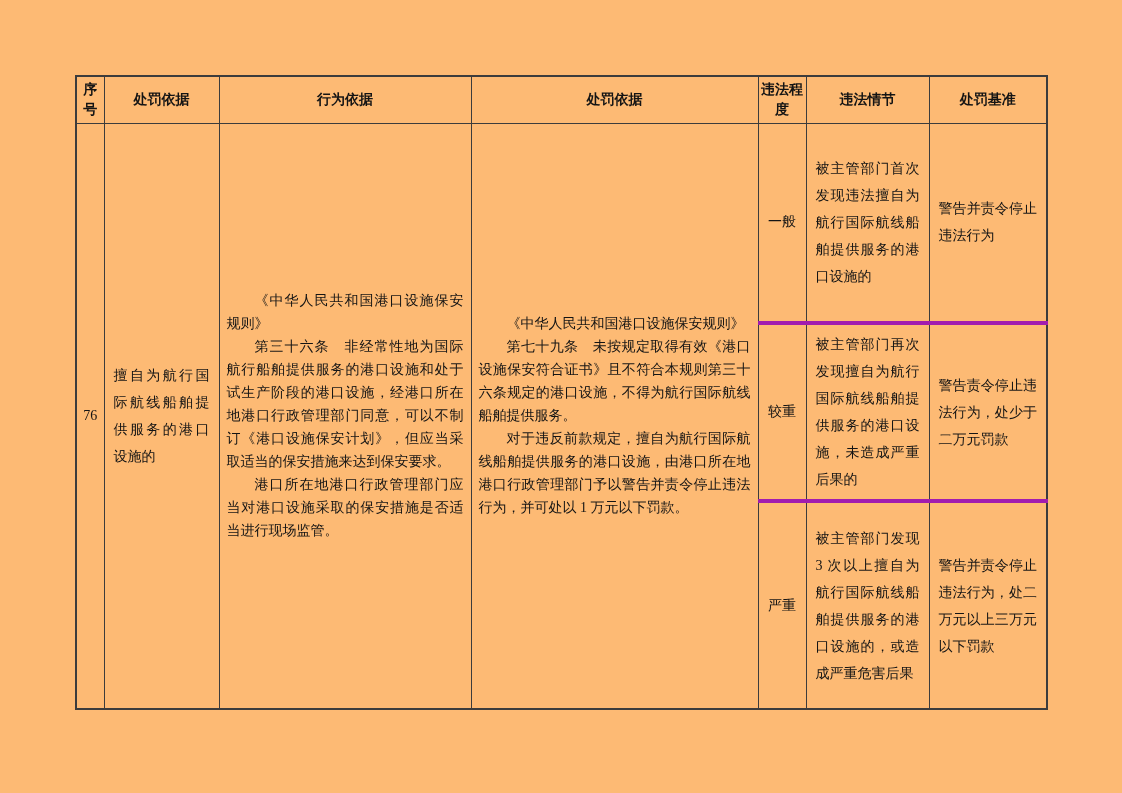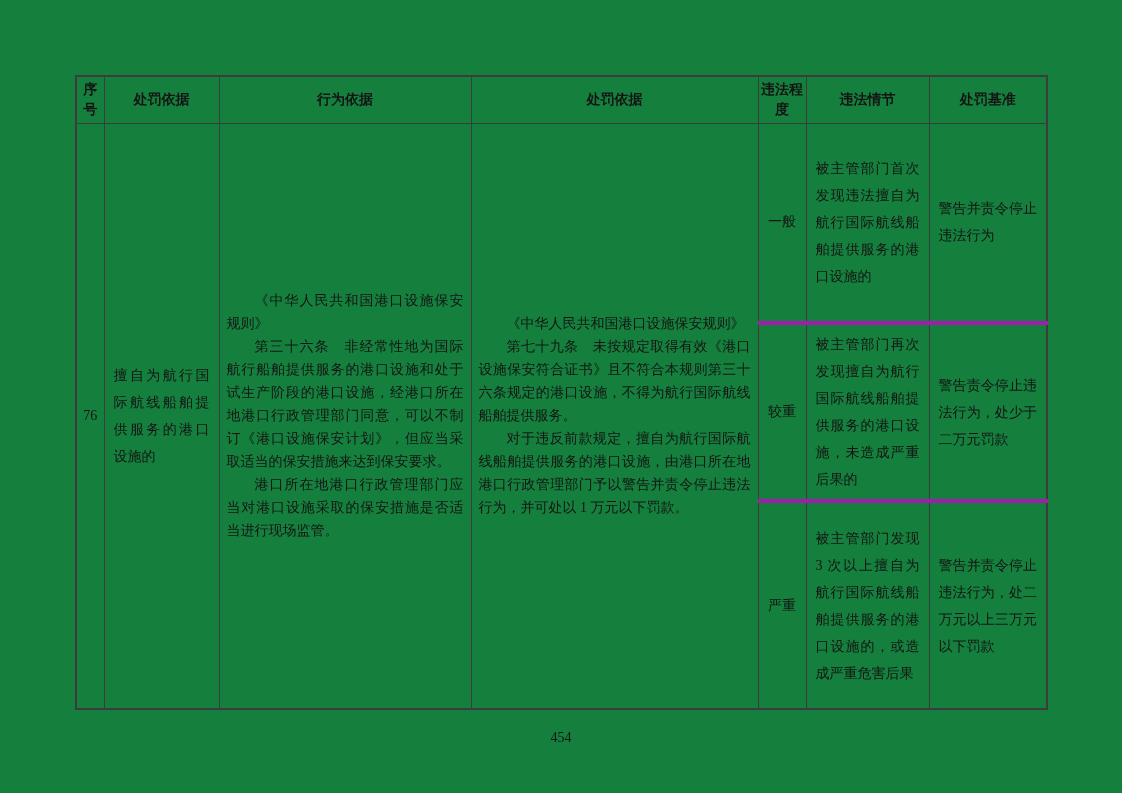--- a/index.html
+++ b/index.html
@@ -5,21 +5,21 @@
   * { margin: 0; padding: 0; box-sizing: border-box; }
   html, body {
     width: 1122px; height: 793px;
     background: #ffffff;
     font-family: "Liberation Serif", "DejaVu Serif", serif;
     color: #1a1a1a;
   }
   .page {
     position: relative;
     width: 1122px; height: 793px;
-    background: #15803d;
+    background: #fdba74;
     overflow: hidden;
   }
   table.vtable {
     position: absolute;
     left: 75px; top: 75px;
     width: 971px;
     border-collapse: collapse;
     table-layout: fixed;
   }
   table.vtable td, table.vtable th {
@@ -127,15 +127,14 @@
       <td class="pen">警告责令停止违法行为，处少于二万元罚款</td>
     </tr>
     <tr class="sub3" style="height:208px">
       <td class="degree">严重</td>
       <td class="circ">被主管部门发现 3 次以上擅自为航行国际航线船舶提供服务的港口设施的，或造成严重危害后果</td>
       <td class="pen">警告并责令停止违法行为，处二万元以上三万元以下罚款</td>
     </tr>
   </tbody>
     </table>
 
-  <div class="page-number">454</div>
 
 </div>
 
 </body></html>

